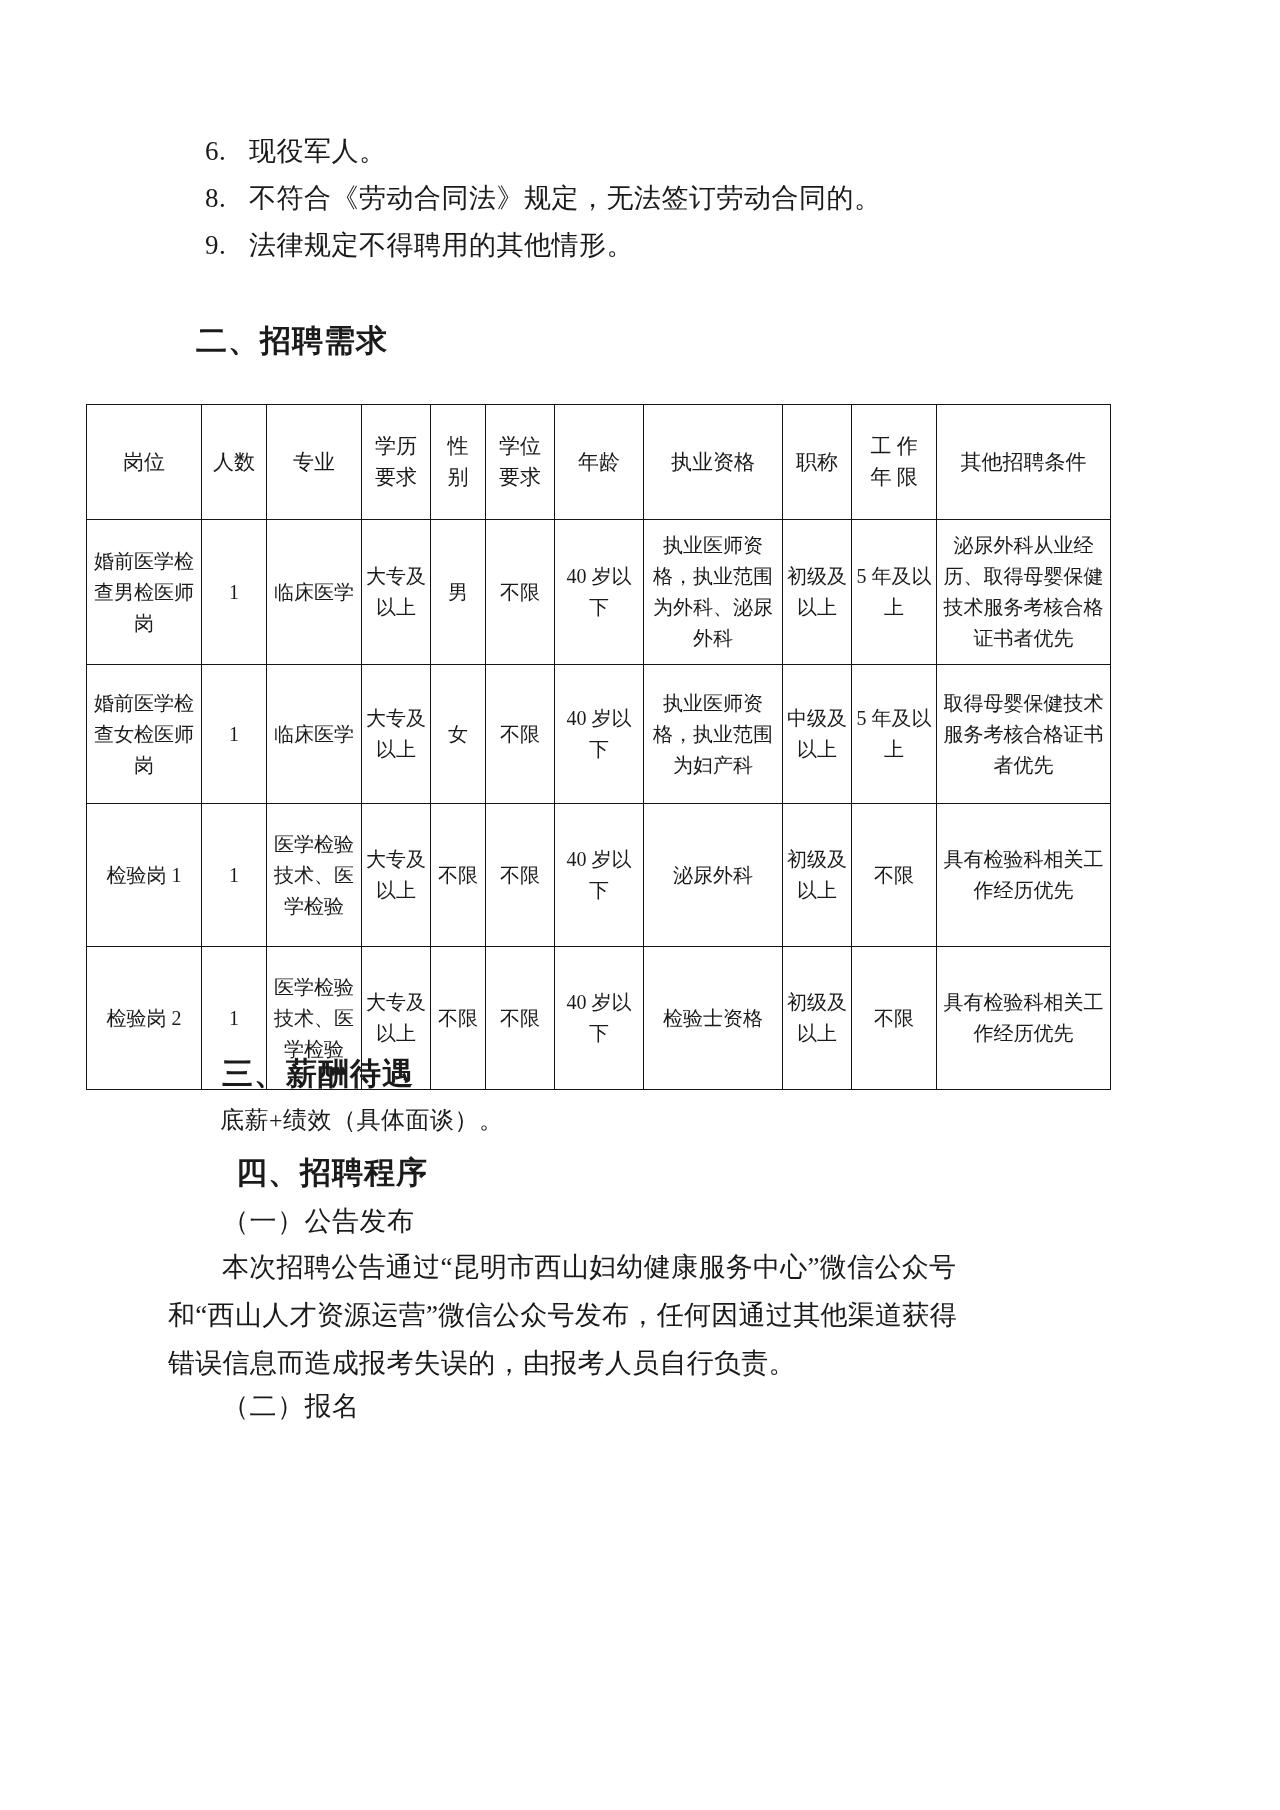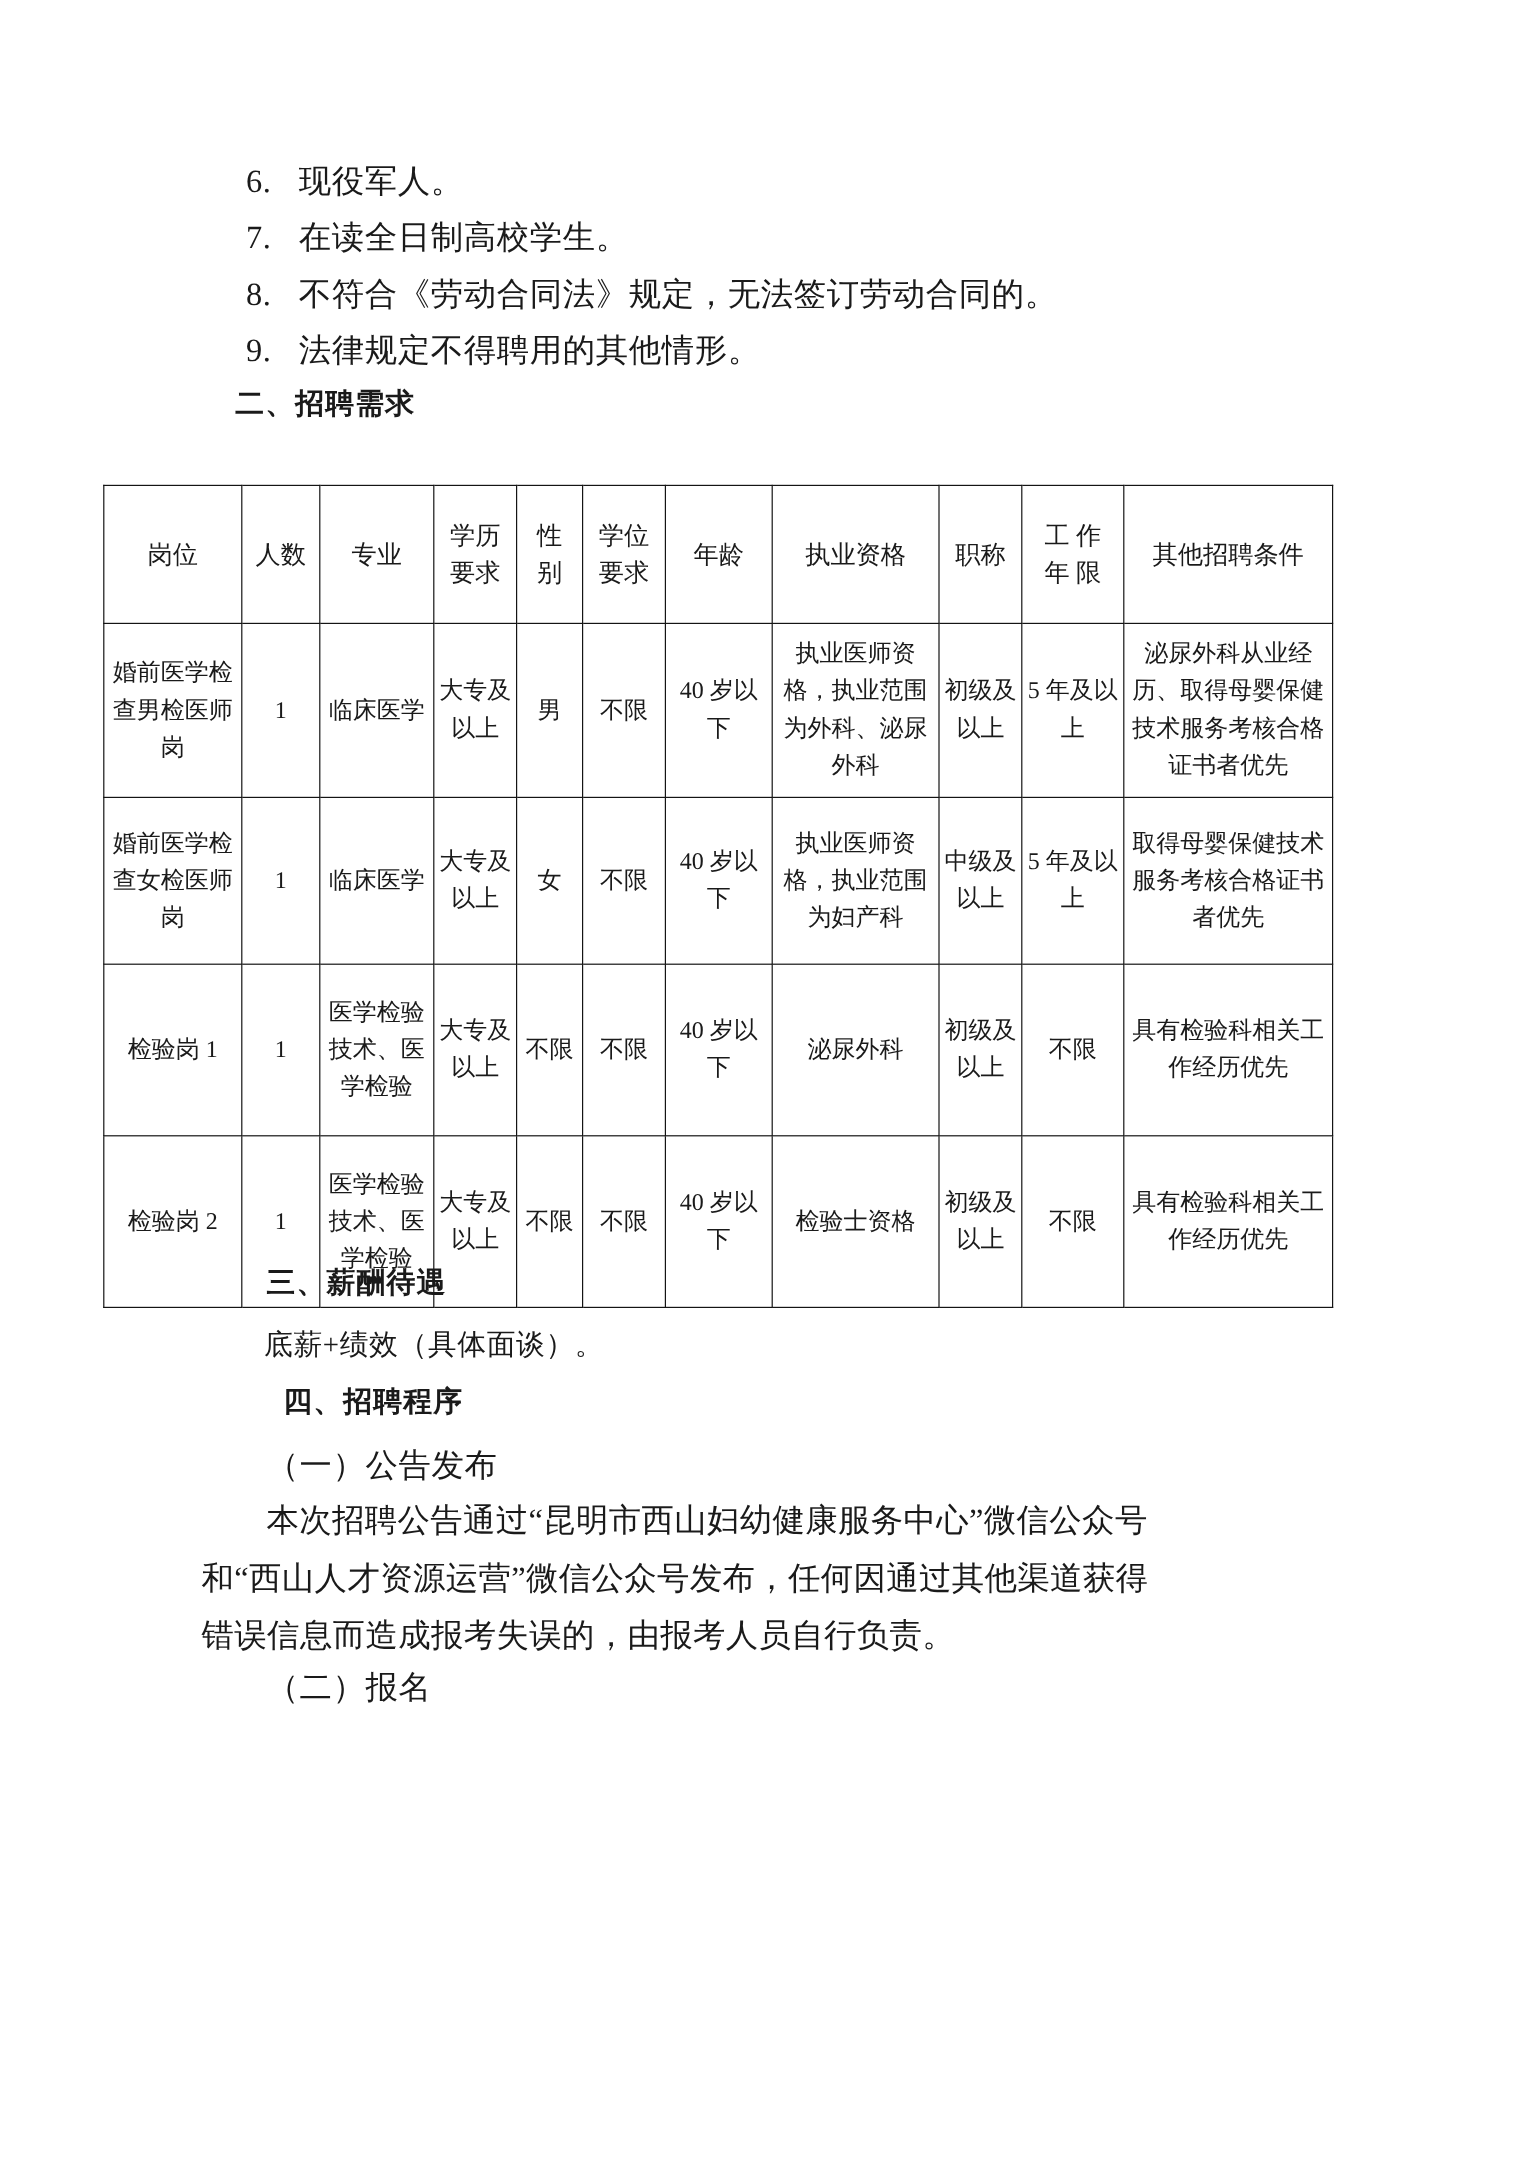--- a/index.html
+++ b/index.html
@@ -38,21 +38,21 @@
     letter-spacing: 0.5px;
   }
   .list-item .num {
     display: inline-block;
     width: 44px;
     font-family: "Liberation Serif", serif;
   }
 
   
   .heading {
-    font-size: 24px;
+    font-size: 31px;
     font-weight: bold;
     letter-spacing: 1px;
     font-family: "Liberation Sans", sans-serif;
   }
   .h-recruit-need {
     position: absolute;
     left: 196px;
     top: 320px;
   }
   .h-salary {
@@ -152,23 +152,20 @@
   }
 </style>
 </head>
 <body>
 
 <div class="page">
 
   <div class="list-block">
     <div class="list-item">
       <span class="num">6.</span><span>现役军人。</span>
-    </div>
-    <div class="list-item">
-      <span class="num">7.</span><span>在读全日制高校学生。</span>
     </div>
     <div class="list-item">
       <span class="num">8.</span><span>不符合《劳动合同法》规定，无法签订劳动合同的。</span>
     </div>
     <div class="list-item">
       <span class="num">9.</span><span>法律规定不得聘用的其他情形。</span>
     </div>
   </div>
 
   <div class="heading h-recruit-need">二、招聘需求</div>

